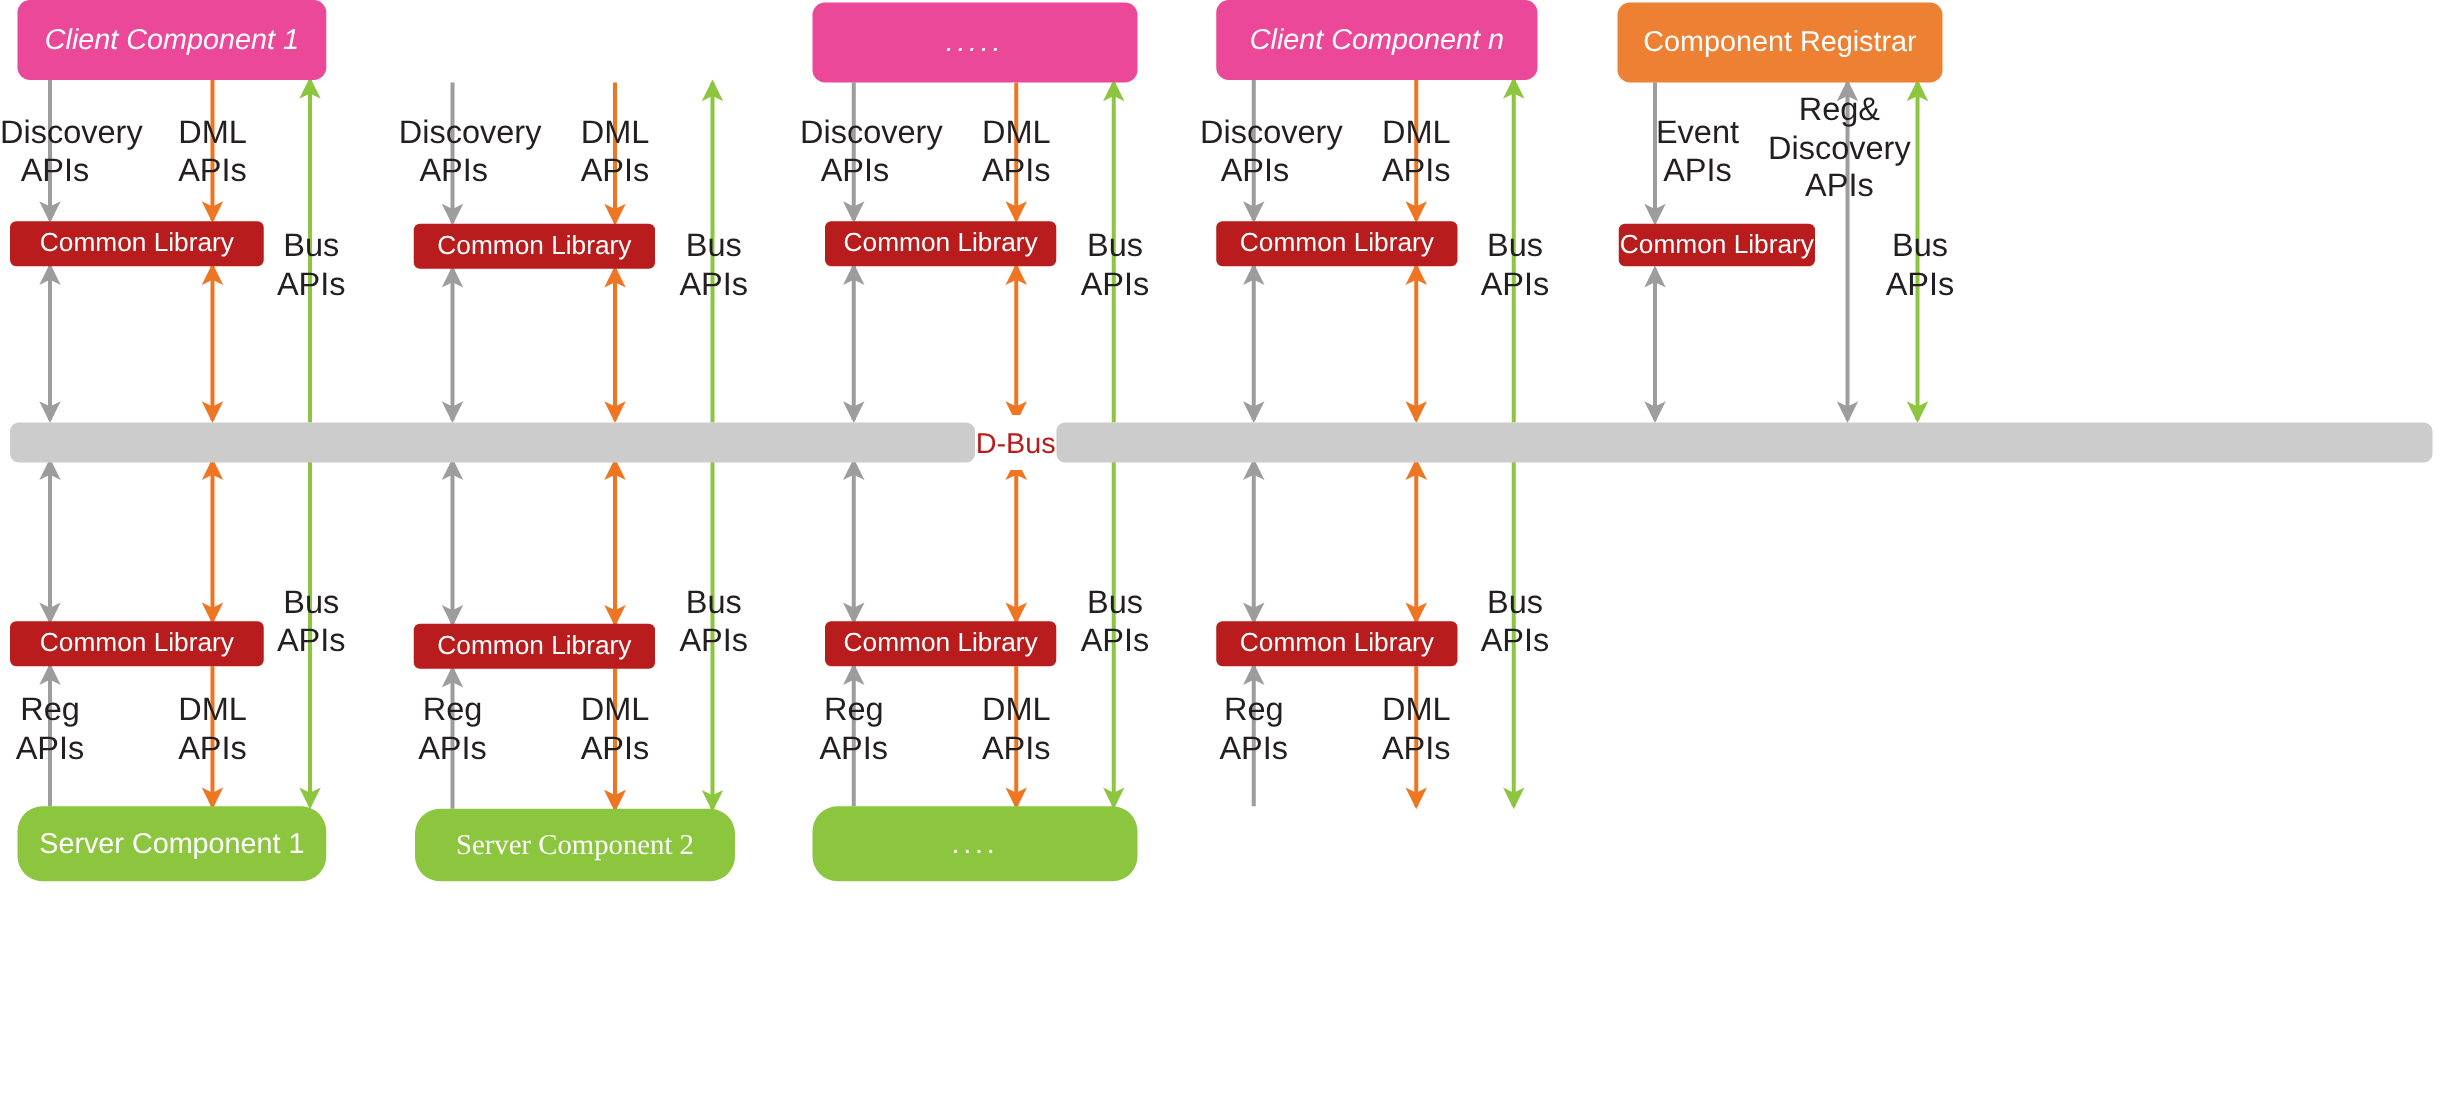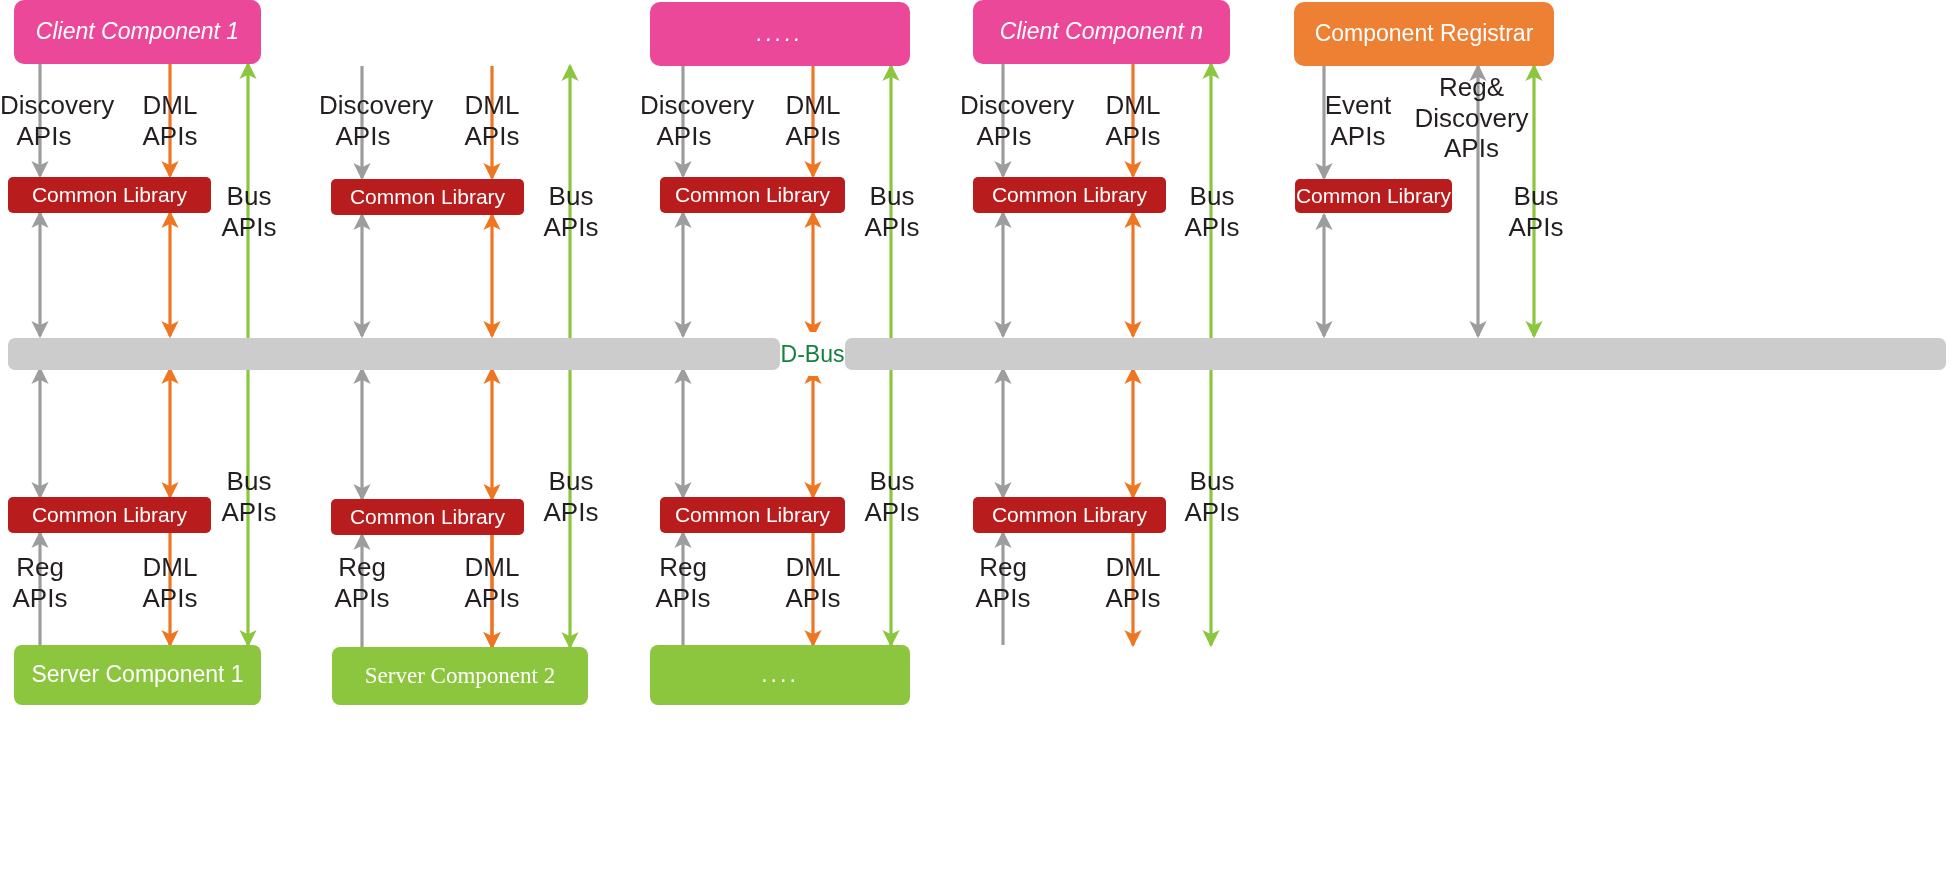--- a/index.html
+++ b/index.html
@@ -45,21 +45,21 @@
     font-size: 23px;
     font-style: italic;
   }
   .node.registrar {
     background: #ED8032;
     border-radius: 10px;
     font-size: 23px;
   }
   .node.server {
     background: #8CC63F;
-    border-radius: 8px;
+    border-radius: 20px;
     font-size: 23px;
   }
   .node.library {
     background: #b91c1c;
     border-radius: 5px;
     font-size: 21px;
   }
   .node.dots {
     letter-spacing: 3px;
   }
@@ -68,21 +68,21 @@
   .bus-seg {
     position: absolute;
     background: #CCCCCC;
     border-radius: 7px;
   }
   .bus-label {
     position: absolute;
     display: flex;
     align-items: center;
     justify-content: center;
-    color: #15803d;
+    color: #b91c1c;
     font-size: 23px;
     background: #ffffff;
     z-index: 3;
   }
 
   
   .edge-label {
     position: absolute;
     color: #231F20;
     font-size: 26px;

